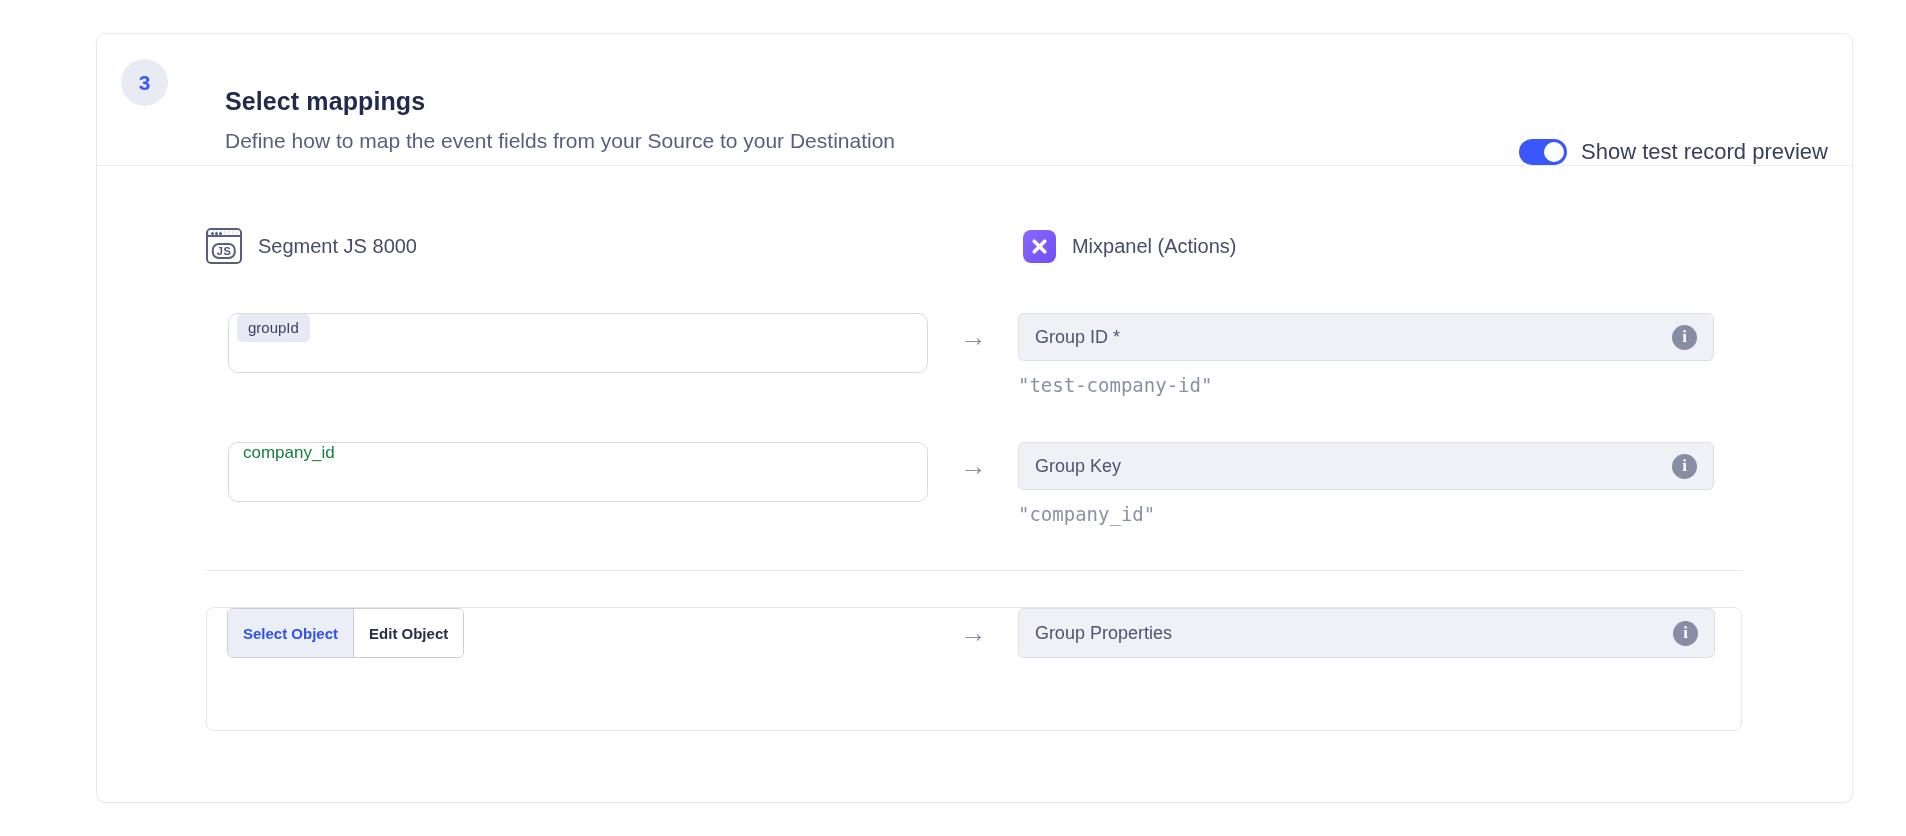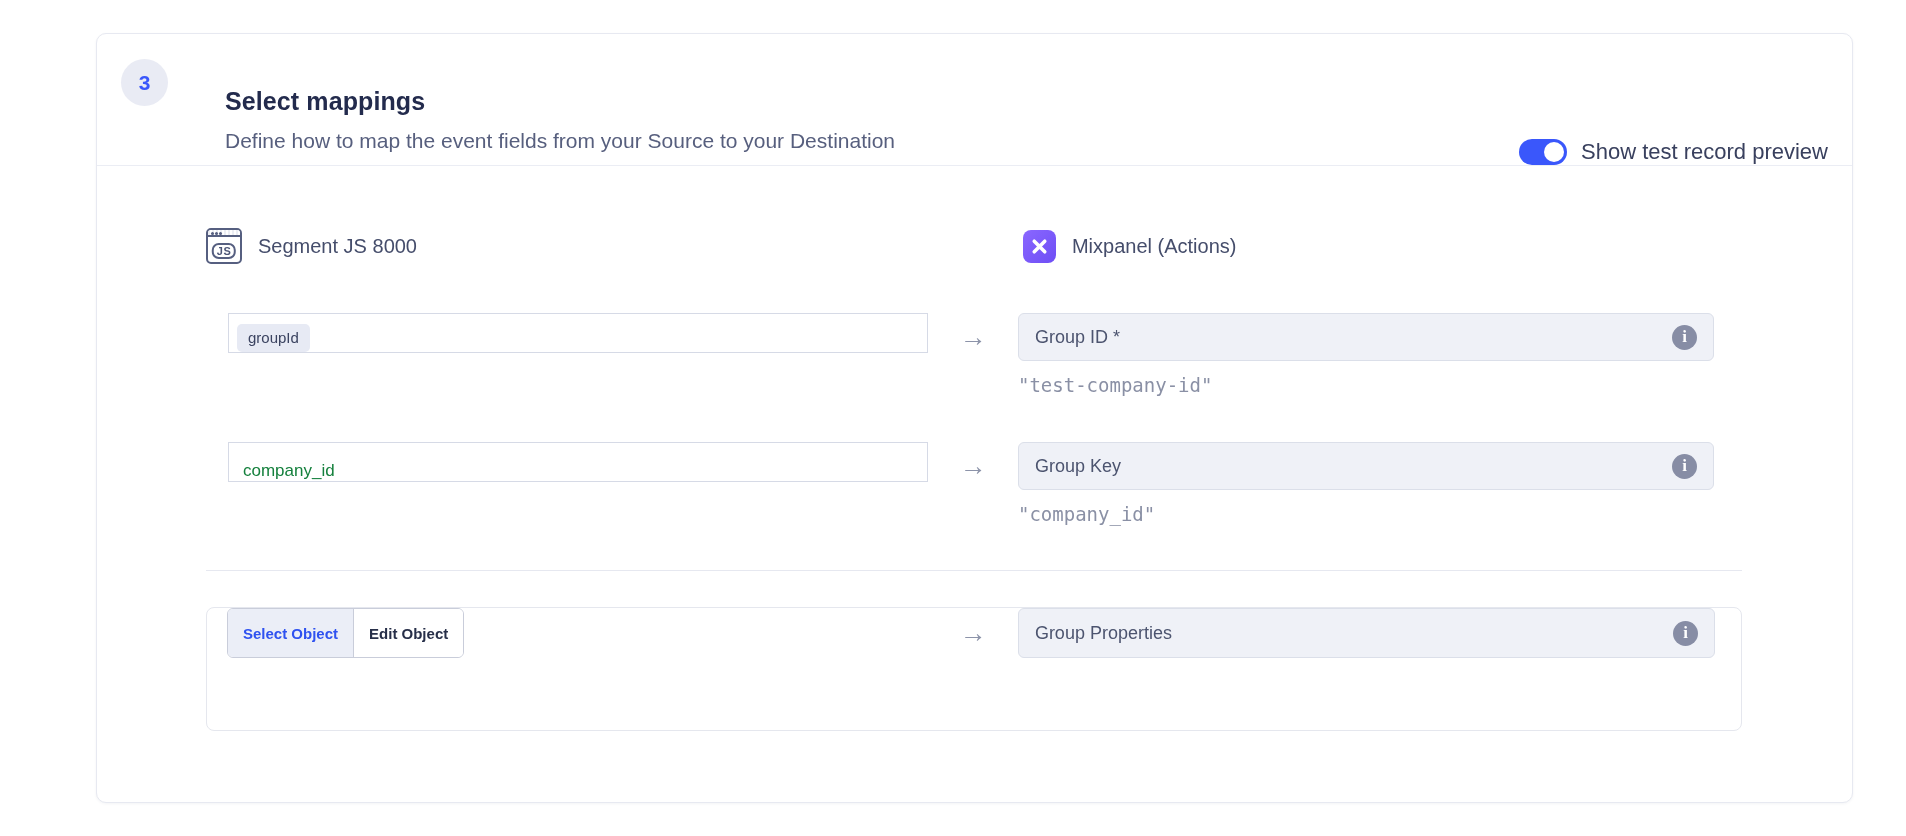--- a/index.html
+++ b/index.html
@@ -50,22 +50,22 @@
   .js-label { position:absolute; top:13px; left:50%; transform:translateX(-50%);
               border:2px solid #565f80; border-radius:7px; padding:1px 3px;
               font-size:11px; font-weight:700; color:#4d5677; letter-spacing:0.5px; line-height:10px; }
 
   
   .mx-icon { width:33px; height:33px; border-radius:8px; margin-left:5px;
              background:linear-gradient(135deg,#8a67ff,#6e4ef5);
              display:flex; align-items:center; justify-content:center; }
 
   
-  .src-input { height:40px; background:#fff; border:1px solid #d6dae6; border-radius:0;
-               display:flex; align-items:flex-end; padding:0 14px; width:100%; cursor:text; }
+  .src-input { height:60px; background:#fff; border:1px solid #d6dae6; border-radius:10px;
+               display:flex; align-items:flex-start; padding:0 14px; width:100%; cursor:text; }
   .src-input.has-chip { padding:0 8px; }
   .chip { background:#e7eaf4; border-radius:5px; padding:5px 11px; font-size:15px; color:#3b4360; line-height:18px; }
   .src-text { font-size:17px; color:#15803d; }
 
   
   .dest-field { height:48px; background:#eff1f7; border:1px solid #dbdfe9; border-radius:6px;
                 display:flex; align-items:center; padding:0 16px; width:100%;gap:43px; }
   .dest-label { flex:1; font-size:18px; color:#4c546f; }
   .info-icon { width:25px; height:25px; border-radius:50%; background:#878da5; color:#fff;
                display:flex; align-items:center; justify-content:center;

